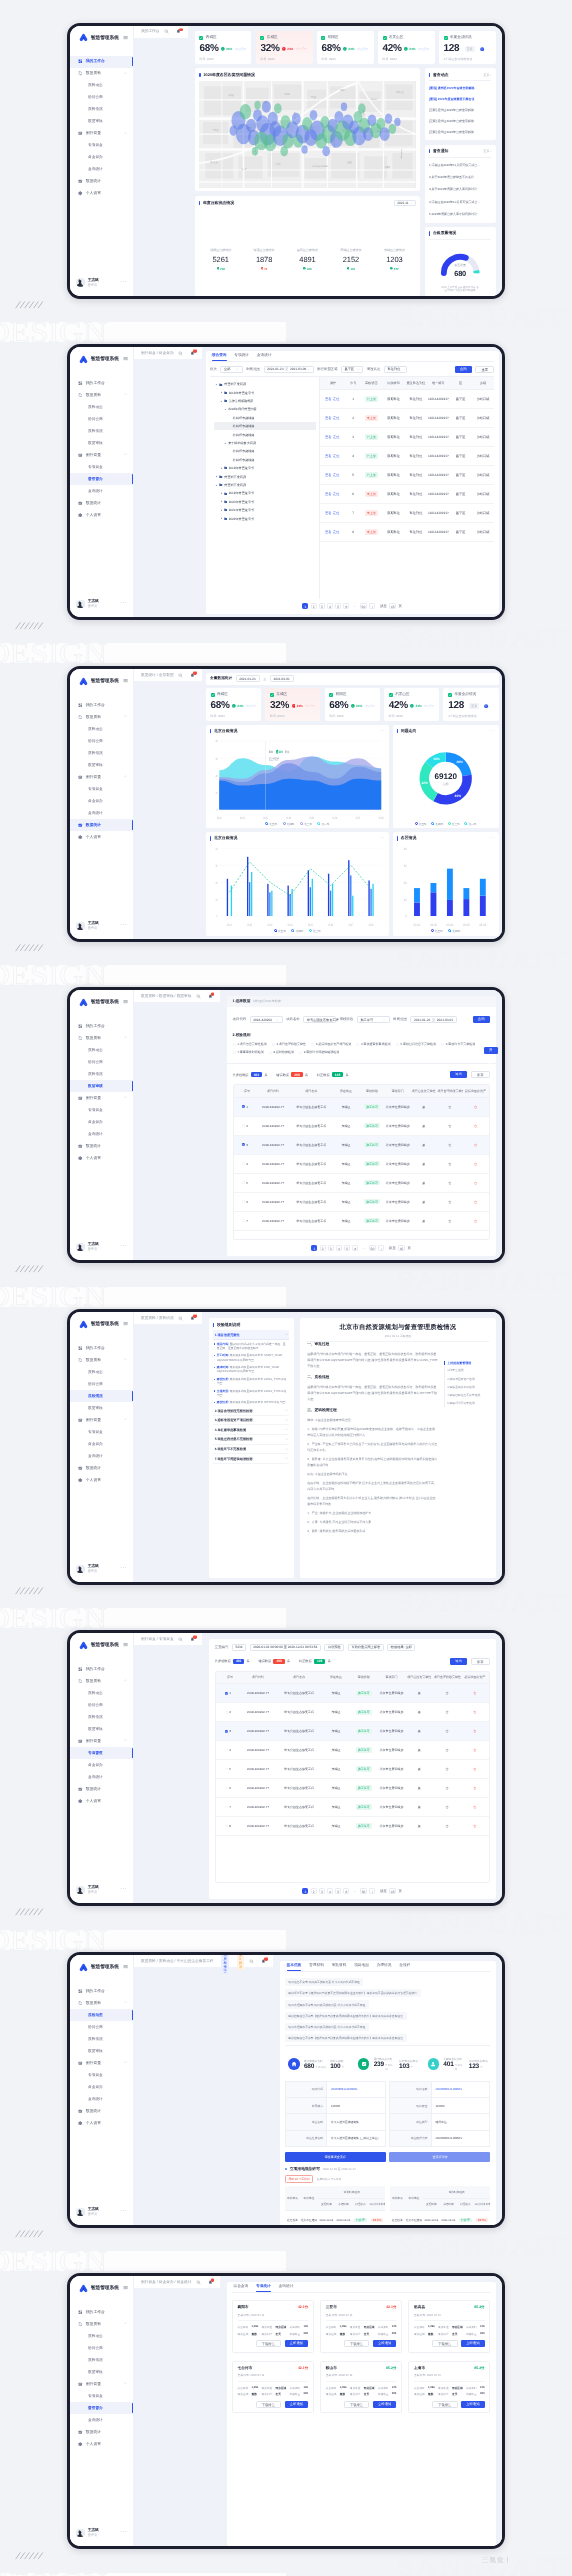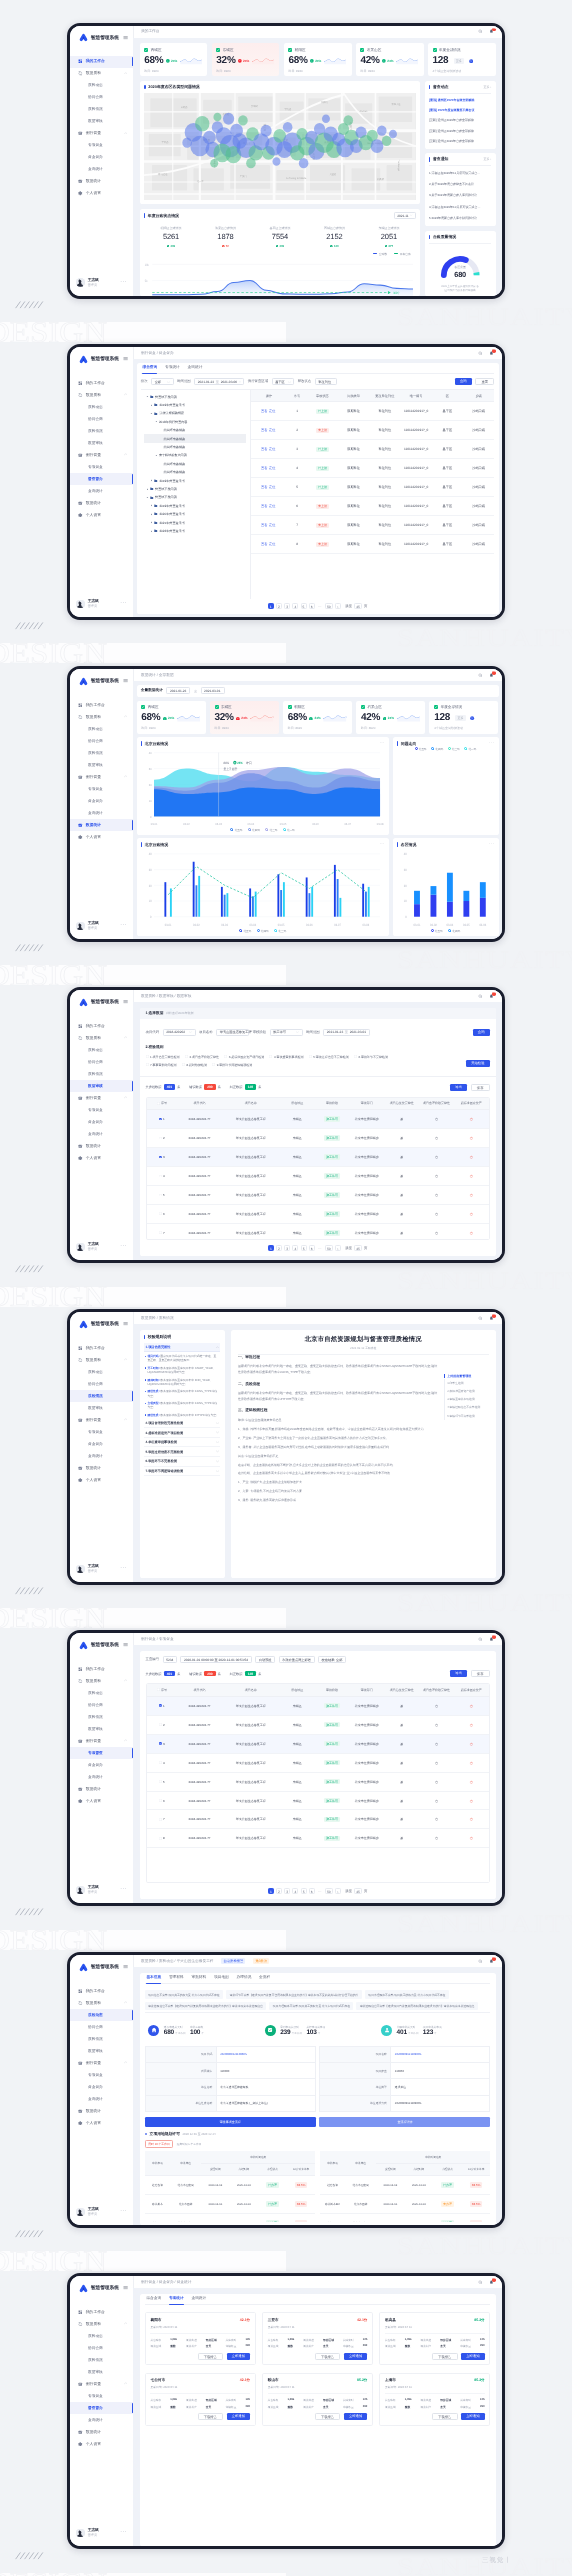--- a/index.html
+++ b/index.html
@@ -26,21 +26,21 @@
 .sb-item .car{position:absolute;right:6px;top:4.3px;width:3.5px;height:2.6px;opacity:.5}
 .sb-item.lv1{padding-left:18px;color:#60667a;font-size:3.7px}
 .sb-item.on{background:#eff1fb;color:#2f54eb;font-weight:700}
 .sb-item.on::after{content:"";position:absolute;right:0;top:1.3px;bottom:1.3px;width:1.3px;background:#2f54eb;border-radius:0.9px}
 .sb-user{height:26px;display:flex;align-items:center;gap:3px;padding-left:6px;padding-right:6px}
 .sb-user .av{width:8.7px;height:8.7px;border-radius:50%;flex:0 0 8.7px;overflow:hidden;background:#e3e6ee}
 .sb-user .un{font-size:3.7px;color:#252a3a;font-weight:700;line-height:1.5}
 .sb-user .ur{font-size:3.1px;color:#a3a8b6;line-height:1.5}
 .sb-user .dots{margin-left:auto;color:#b8bcc8;font-size:5.2px;letter-spacing:0.5px;line-height:3.5px}
 
-.mn{flex:1;display:flex;flex-direction:column;min-width:0;background:#eff2f8}
+.mn{flex:1;display:flex;min-width:0;background:#eff2f8}
 .topbar{height:12.4px;background:#fff;display:flex;align-items:center;padding:0 7.8px 0 7px;gap:4.3px;border-left:0.9px solid #eef0f4;flex:0 0 12.4px}
 .crumb{font-size:3.7px;color:#9096a5;white-space:nowrap}
 .badgeT{font-size:3.3px;background:#eaf0ff;color:#2f54eb;border-radius:1.3px;padding:0.9px 2.2px;margin-left:3.5px}
 .badgeT.o{background:#fff3e6;color:#fa8c16}
 .tb-right{margin-left:auto;display:flex;align-items:center;gap:7px}
 .bodyw{flex:1;padding:5.5px 6.4px 0 6.5px;overflow:hidden;position:relative;min-height:0}
 .card{background:#fff;border-radius:2.6px}
 .ctitle{display:flex;align-items:center;gap:2.6px;font-size:3.9px;font-weight:700;color:#252a3a}
 .ctitle .bar{width:1.4px;height:4.5px;background:#2f54eb;border-radius:0.9px;display:block}
 .dots3{margin-left:auto;color:#c4c8d2;letter-spacing:0.3px;font-size:4.3px;line-height:2.6px}
@@ -605,21 +605,21 @@
                       <circle cx="200" cy="82" r="6" fill="#5f7eea" fill-opacity="0.58"></circle>
                       <circle cx="88" cy="82" r="5" fill="#52bf8c" fill-opacity="0.58"></circle>
                       <circle cx="54" cy="58" r="6" fill="#5f7eea" fill-opacity="0.58"></circle>
                       <circle cx="228" cy="30" r="5" fill="#5f7eea" fill-opacity="0.58"></circle>
                       <circle cx="256" cy="32" r="6" fill="#52bf8c" fill-opacity="0.58"></circle>
                       <circle cx="304" cy="56" r="6" fill="#52bf8c" fill-opacity="0.58"></circle>
                       <circle cx="312" cy="48" r="5" fill="#5f7eea" fill-opacity="0.58"></circle>
                     </svg>
                   </div>
                 </div>
-                <div class="card" style="padding: 3.5px 4.3px 1.7px; flex: 1 1 0%; display: flex; flex-direction: column; min-height: 0px;">
+                <div class="card" style="padding: 3.5px 4.3px 1.7px; flex: 1 1 0%; display: flex; flex-direction: column; min-height: 0px; gap: 35px;">
                   <div style="display: flex; align-items: center;">
                     <div class="ctitle">
                       <i class="bar"></i>
                       <span>年度台账状态情况</span>
                     </div>
                     <div class="sel" style="margin-left: auto; width: 22.6px; height: 6.5px;">
                       <span>2021-11</span>
                       <span class="cv" style="width: 3px; height: 2.6px; margin-left: auto; opacity: 0.5;">
                         <svg viewBox="0 0 12 8" fill="none" stroke="#9aa0b0" stroke-width="1.4" stroke-linecap="round" stroke-linejoin="round" style="width: 100%; height: 100%; display: block;">
                           <path d="M1.5 2.5L6 6l4.5-3.5"></path>
@@ -649,21 +649,21 @@
                           <svg viewBox="0 0 10 10" style="width: 100%; height: 100%; display: block;">
                             <circle cx="5" cy="5" r="5" fill="currentColor"></circle>
                             <path d="M3 4.2l2 2.2 2-2.2z" fill="#fff"></path>
                           </svg>
                         </span>
                         <span>72</span>
                       </div>
                     </div>
                     <div style="flex: 1 1 0%; text-align: center;">
                       <div style="font-size: 3px; color: rgb(154, 160, 176);">昌平区台账情况</div>
-                      <div style="font-size: 7.5px; font-weight: 400; color: rgb(34, 39, 58); margin-top: 2.6px; letter-spacing: -0.1px;">7554</div>
+                      <div style="font-size: 7.5px; font-weight: 400; color: rgb(34, 39, 58); margin-top: 2.6px; letter-spacing: -0.1px;">4891</div>
                       <div style="display: flex; align-items: center; justify-content: center; gap: 1px; font-size: 2.8px; font-weight: 700; margin-top: 2.6px; color: rgb(8, 176, 122);">
                         <span style="width: 2.6px; height: 2.6px; display: block; color: rgb(8, 176, 122);">
                           <svg viewBox="0 0 10 10" style="width: 100%; height: 100%; display: block;">
                             <circle cx="5" cy="5" r="5" fill="currentColor"></circle>
                             <path d="M3 6l2-2.2L7 6z" fill="#fff"></path>
                           </svg>
                         </span>
                         <span>209</span>
                       </div>
                     </div>
@@ -675,21 +675,21 @@
                           <svg viewBox="0 0 10 10" style="width: 100%; height: 100%; display: block;">
                             <circle cx="5" cy="5" r="5" fill="currentColor"></circle>
                             <path d="M3 6l2-2.2L7 6z" fill="#fff"></path>
                           </svg>
                         </span>
                         <span>120</span>
                       </div>
                     </div>
                     <div style="flex: 1 1 0%; text-align: center;">
                       <div style="font-size: 3px; color: rgb(154, 160, 176);">东城区台账情况</div>
-                      <div style="font-size: 7.5px; font-weight: 400; color: rgb(34, 39, 58); margin-top: 2.6px; letter-spacing: -0.1px;">2051</div>
+                      <div style="font-size: 7.5px; font-weight: 400; color: rgb(34, 39, 58); margin-top: 2.6px; letter-spacing: -0.1px;">1203</div>
                       <div style="display: flex; align-items: center; justify-content: center; gap: 1px; font-size: 2.8px; font-weight: 700; margin-top: 2.6px; color: rgb(8, 176, 122);">
                         <span style="width: 2.6px; height: 2.6px; display: block; color: rgb(8, 176, 122);">
                           <svg viewBox="0 0 10 10" style="width: 100%; height: 100%; display: block;">
                             <circle cx="5" cy="5" r="5" fill="currentColor"></circle>
                             <path d="M3 6l2-2.2L7 6z" fill="#fff"></path>
                           </svg>
                         </span>
                         <span>477</span>
                       </div>
                     </div>
@@ -1613,20 +1613,34 @@
                   </span>
                 </div>
               </div>
               <div class="card" style="flex: 0 0 106px; display: flex; flex-direction: column; padding: 3.5px 4.3px 1.7px; min-width: 0px; min-height: 0px;">
                 <div style="display: flex; align-items: center;">
                   <div class="ctitle">
                     <i class="bar"></i>
                     <span>问题走向</span>
                   </div>
                   <span class="dots3">···</span>
+                </div>
+                <div style="flex: 1 1 0%; min-height: 0px; margin-top: 0.9px;">
+                  <svg viewBox="0 0 108 92" style="width:100%;height:100%;display:block;font-size:4px">
+                    <path d="M54.00 17.00 A29 29 0 0 1 82.73 42.02 L72.32 43.46 A18.5 18.5 0 0 0 54.00 27.50Z" fill="#1890ff"></path>
+                    <text x="69.6" y="29.4" font-size="3.6" fill="#fff" text-anchor="middle" font-weight="bold">26%</text>
+                    <path d="M82.73 42.02 A29 29 0 0 1 40.20 71.50 L45.19 62.27 A18.5 18.5 0 0 0 72.32 43.46Z" fill="#2f3ff0"></path>
+                    <text x="67.5" y="66.8" font-size="3.6" fill="#fff" text-anchor="middle" font-weight="bold">40%</text>
+                    <path d="M40.20 71.50 A29 29 0 0 1 31.61 27.56 L39.72 34.24 A18.5 18.5 0 0 0 45.19 62.27Z" fill="#2fe8c0"></path>
+                    <text x="30.7" y="51.9" font-size="3.6" fill="#fff" text-anchor="middle" font-weight="bold">32%</text>
+                    <path d="M31.61 27.56 A29 29 0 0 1 54.00 17.00 L54.00 27.50 A18.5 18.5 0 0 0 39.72 34.24Z" fill="#2ae0e8"></path>
+                    <text x="43.9" y="25.8" font-size="3.6" fill="#fff" text-anchor="middle" font-weight="bold">16%</text>
+                    <text x="54" y="47" font-size="9" fill="#22273a" text-anchor="middle" font-weight="bold">69120</text>
+                    <text x="54" y="53" font-size="3.4" fill="#a3a8b6" text-anchor="middle">总数</text>
+                  </svg>
                 </div>
                 <div style="display: flex; justify-content: center; gap: 4.3px; font-size: 2.7px; color: rgb(138, 144, 160); padding-bottom: 0.9px;">
                   <span style="display: flex; align-items: center; gap: 1.2px;">
                     <i style="width: 3px; height: 3px; border-radius: 50%; border: 0.9px solid rgb(47, 63, 240); background: rgb(255, 255, 255); position: relative;">
                       <i style="position: absolute; left: 0.6px; top: 0.6px; width: 1.2px; height: 1.2px; border-radius: 50%; background: rgb(47, 63, 240);"></i>
                     </i>
                     <span>北五环</span>
                   </span>
                   <span style="display: flex; align-items: center; gap: 1.2px;">
                     <i style="width: 3px; height: 3px; border-radius: 50%; border: 0.9px solid rgb(24, 144, 255); background: rgb(255, 255, 255); position: relative;">

